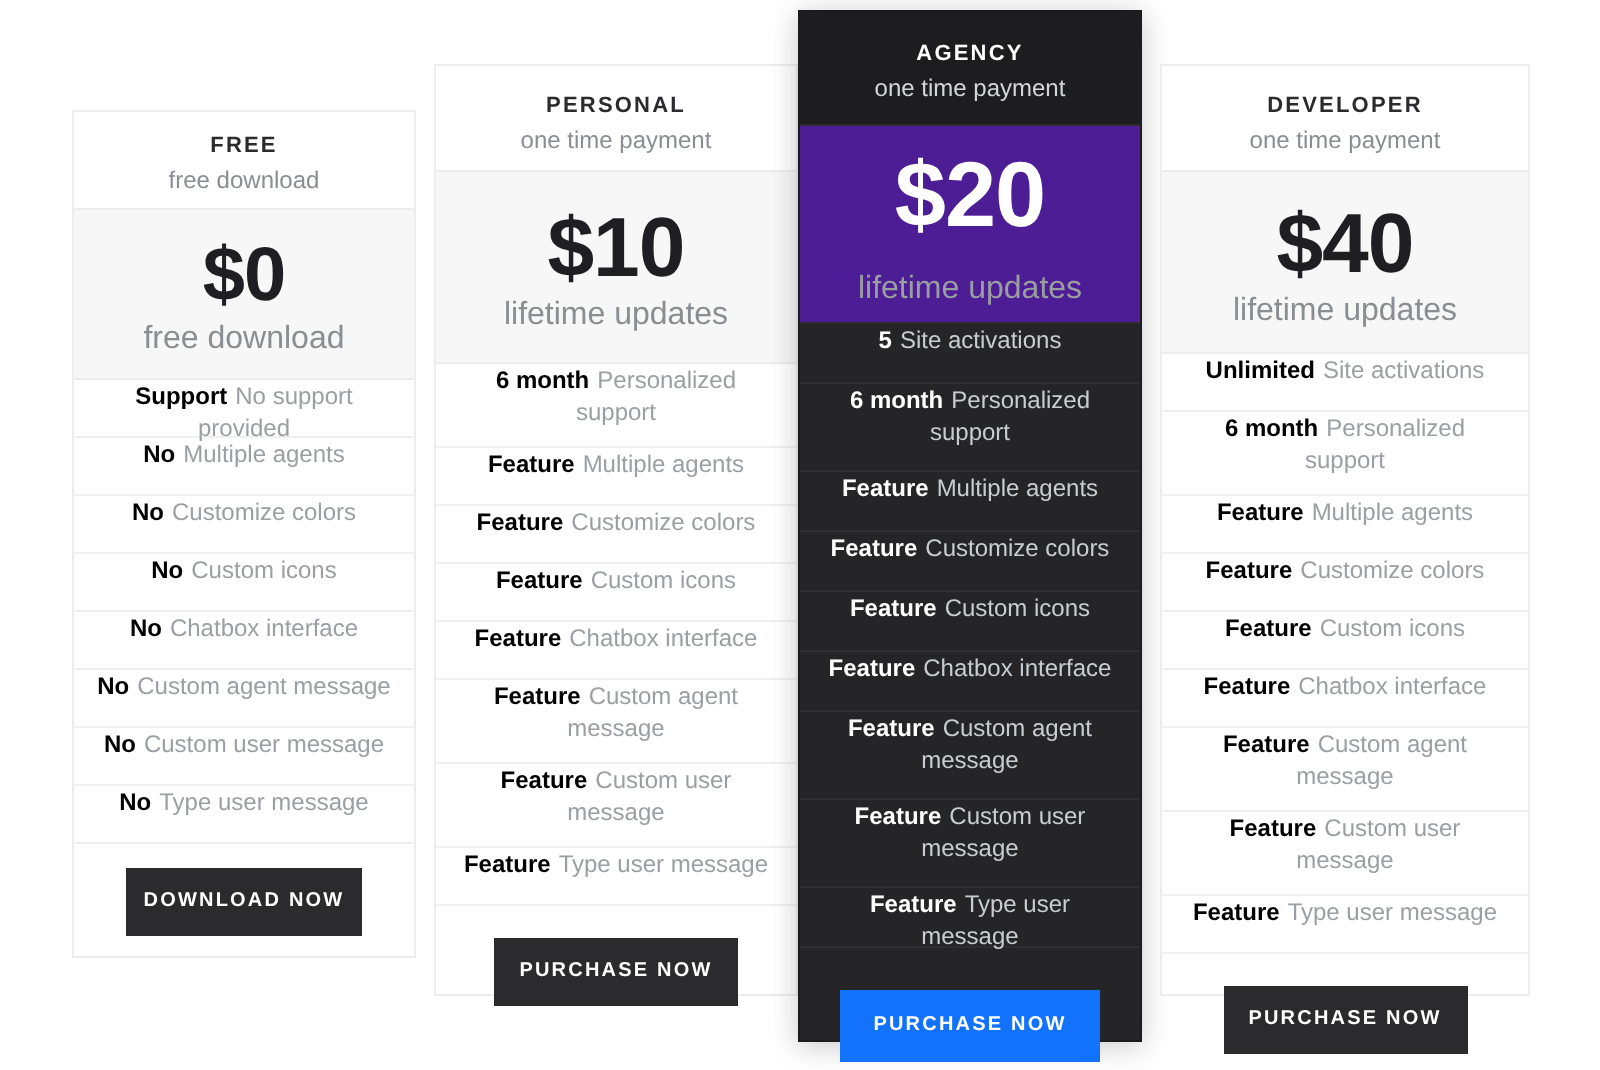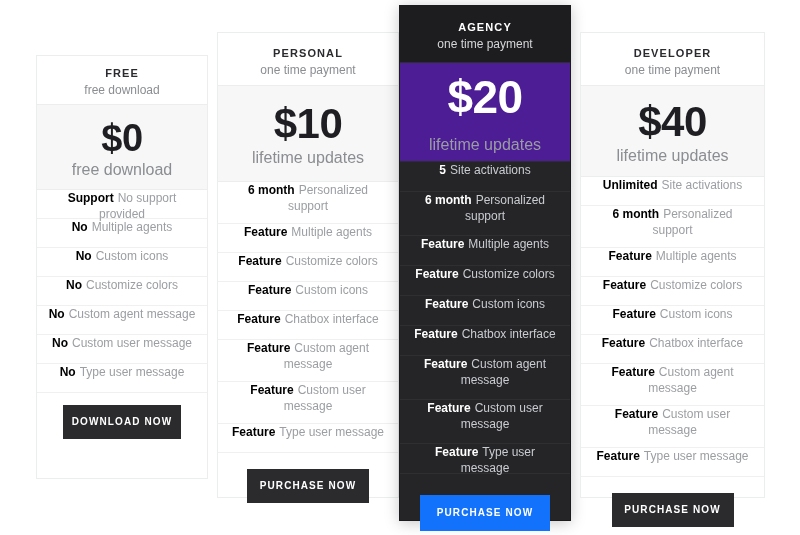--- a/index.html
+++ b/index.html
@@ -230,24 +230,27 @@
       <div class="price-note">free download</div>
     </div>
     <ul class="feature-list">
         <li class="feature-row tall">
           <span class="feature-inner"><span class="fx">Support</span><span class="ftxt">No support provided</span></span>
         </li>
         <li class="feature-row">
           <span class="feature-inner"><span class="fx">No</span><span class="ftxt">Multiple agents</span></span>
         </li>
         <li class="feature-row">
+          <span class="feature-inner"><span class="fx">No</span><span class="ftxt">Customize colors</span></span>
+        </li>
+        <li class="feature-row">
           <span class="feature-inner"><span class="fx">No</span><span class="ftxt">Custom icons</span></span>
         </li>
         <li class="feature-row">
-          <span class="feature-inner"><span class="fx">No</span><span class="ftxt">Customize colors</span></span>
+          <span class="feature-inner"><span class="fx">No</span><span class="ftxt">Chatbox interface</span></span>
         </li>
         <li class="feature-row">
           <span class="feature-inner"><span class="fx">No</span><span class="ftxt">Custom agent message</span></span>
         </li>
         <li class="feature-row">
           <span class="feature-inner"><span class="fx">No</span><span class="ftxt">Custom user message</span></span>
         </li>
         <li class="feature-row">
           <span class="feature-inner"><span class="fx">No</span><span class="ftxt">Type user message</span></span>
         </li>

